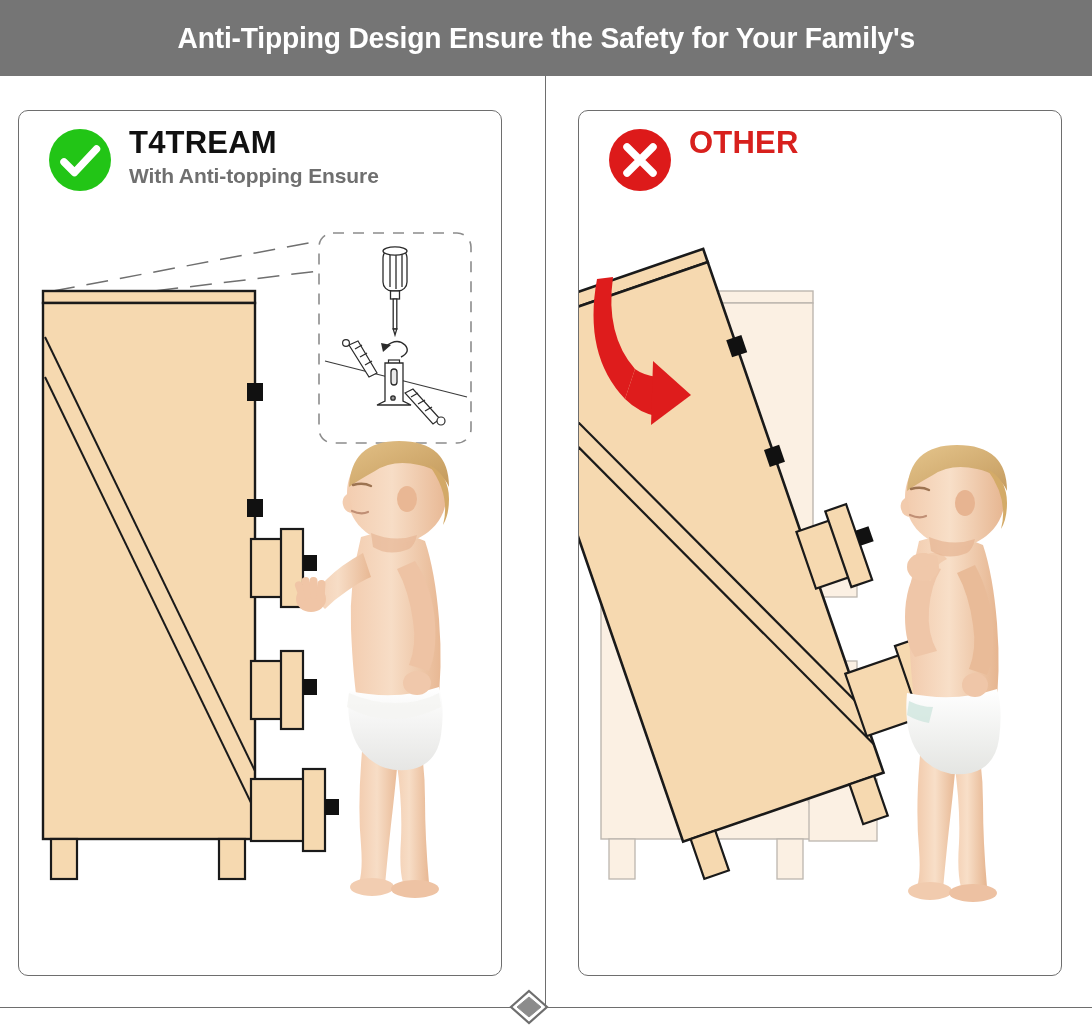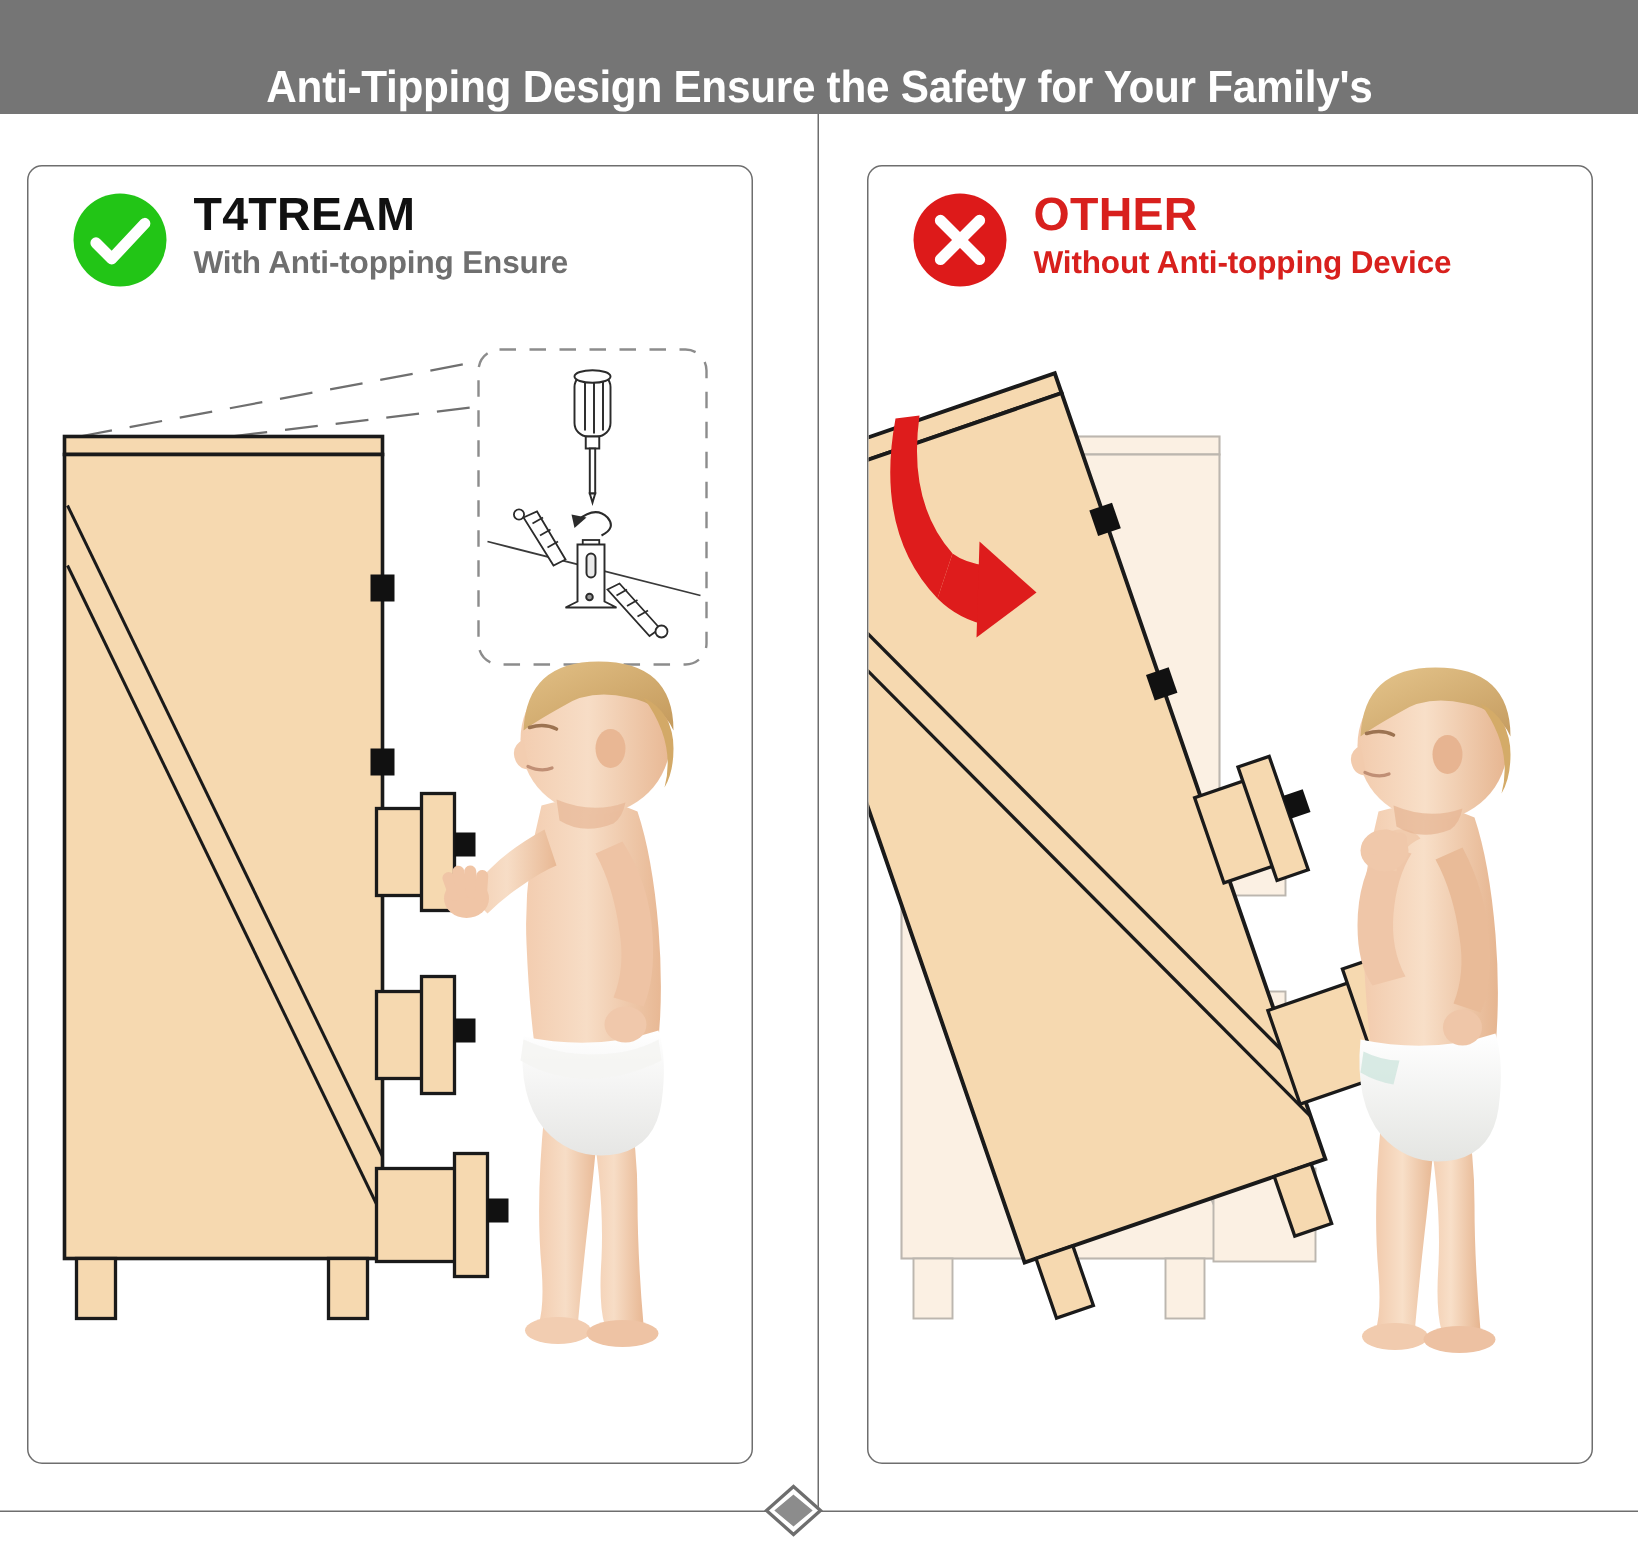--- a/index.html
+++ b/index.html
@@ -7,21 +7,21 @@
     width:1092px;height:1030px;
     background:#ffffff;
     font-family:"Liberation Sans",sans-serif;
     overflow:hidden;
     position:relative;
   }
   
   #header-band{
     position:absolute;left:0;top:0;width:1092px;height:76px;
     background:#757575;
-    display:flex;align-items:flex-end;justify-content:center;
+    display:flex;align-items:center;justify-content:center;
   }
   #header-title{
     color:#ffffff;
     font-size:30px;
     font-weight:bold;
     letter-spacing:-0.2px;
     transform:scaleX(0.94);
     white-space:nowrap;
   }
   
@@ -262,21 +262,20 @@
 <div class="panel" id="panel-right">
 
   <div class="panel-head">
     <div class="badge no">
       <svg width="62" height="62" viewBox="0 0 62 62">
         <path d="M18 18 L44 44 M44 18 L18 44" fill="none" stroke="#ffffff" stroke-width="7.5" stroke-linecap="round"></path>
       </svg>
     </div>
     <div class="head-text">
       <div class="brand no">OTHER</div>
-      <div class="sub no">Without Anti-topping Device</div>
     </div>
   </div>
 
   <div class="art">
     <svg width="482" height="864" viewBox="0 0 482 864">
 
       <g opacity="0.95">
         <rect x="22" y="180" width="212" height="12" fill="#fbf0e2" stroke="#b9b3ab" stroke-width="1.4"></rect>
         <rect x="22" y="192" width="212" height="536" fill="#fbf0e2" stroke="#b9b3ab" stroke-width="1.4"></rect>
         <path d="M24 226 L234 660" stroke="#b9b3ab" stroke-width="1.2" fill="none"></path>

